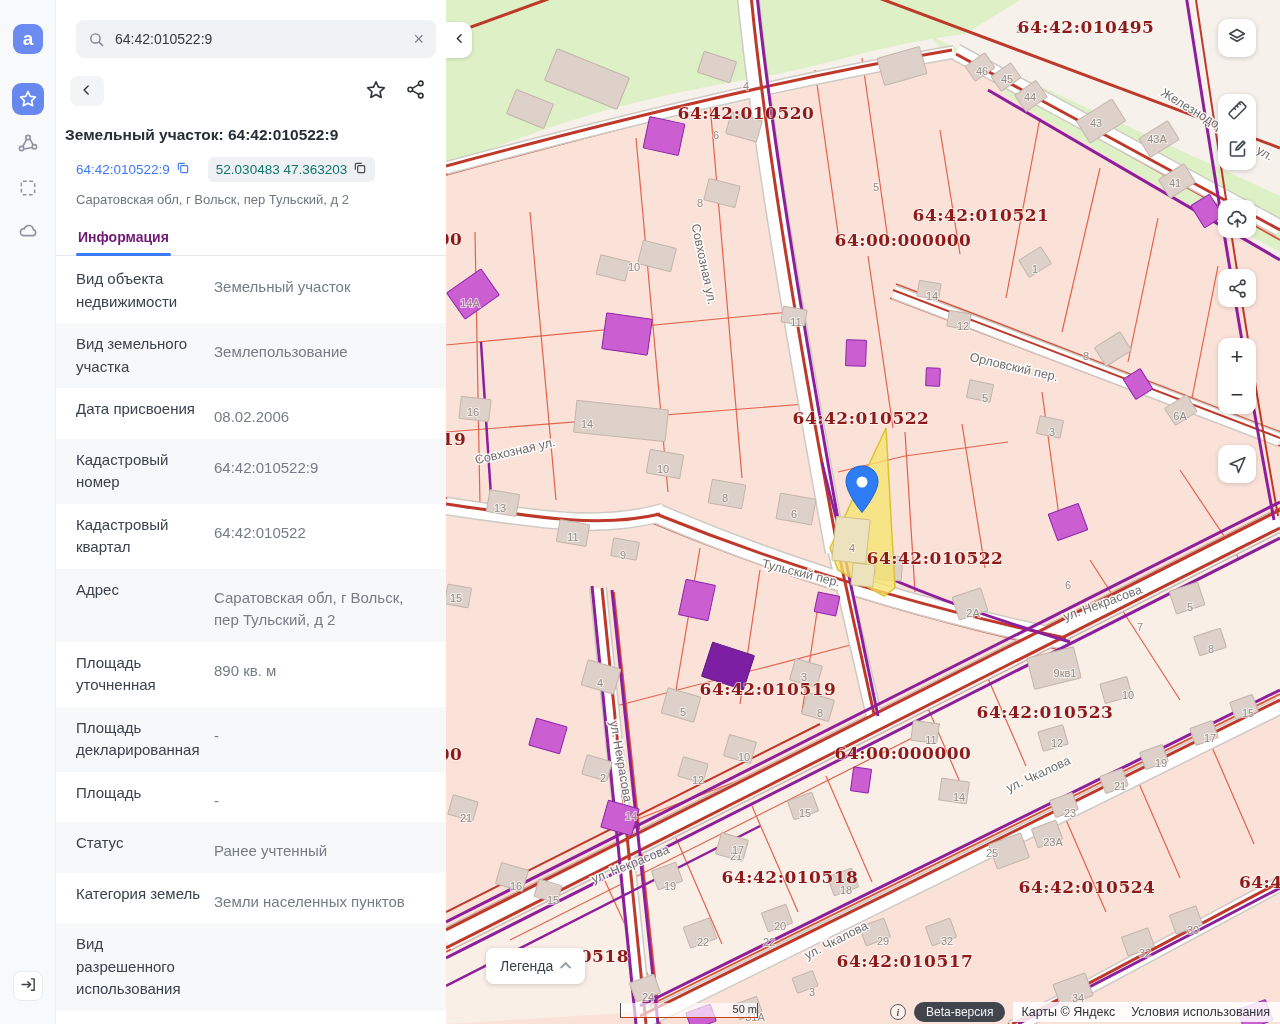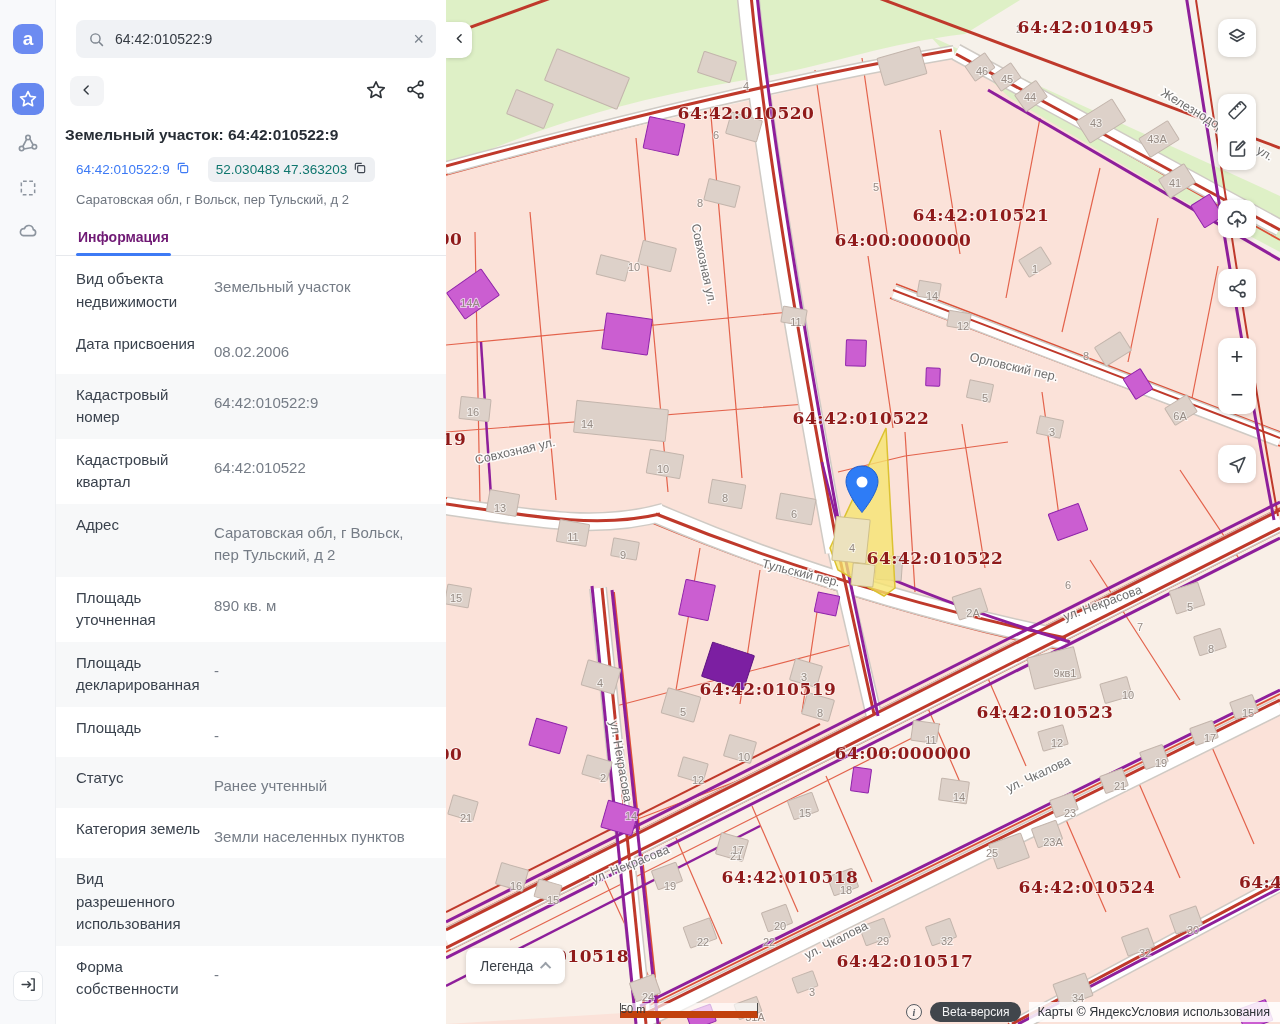--- a/index.html
+++ b/index.html
@@ -42,27 +42,27 @@
   .map { position:relative; flex:1; height:100%; background:#f6f1ea; overflow:hidden; }
   .map svg.basemap { position:absolute; left:0; top:0; }
   .q-label { font-family:"DejaVu Serif", serif; font-weight:bold; font-size:17px; fill:#8f1a1a; text-anchor:middle; paint-order:stroke; stroke:rgba(255,255,255,.55); stroke-width:2px; letter-spacing:.5px; }
   .s-label { font-family:"Liberation Sans", sans-serif; font-size:12.5px; fill:#6e6e6e; text-anchor:middle; paint-order:stroke; stroke:rgba(255,255,255,.85); stroke-width:3px; }
   .h-num { font-family:"Liberation Sans", sans-serif; font-size:11px; fill:#968b84; text-anchor:middle; paint-order:stroke; stroke:rgba(255,255,255,.6); stroke-width:2px; }
 
   .collapse-btn { position:absolute; left:0; top:22px; width:26px; height:36px; background:#fff; border:0; border-radius:0 10px 10px 0; box-shadow:0 1px 4px rgba(0,0,0,.15); color:#2e3338; font-size:16px; display:flex; align-items:center; justify-content:center; }
   .ctrl { position:absolute; right:24px; width:38px; background:#fff; border-radius:10px; box-shadow:0 1px 5px rgba(0,0,0,.18); display:flex; flex-direction:column; align-items:center; }
   .ctrl button { width:38px; height:38px; background:none; border:0; color:#3f454c; display:flex; align-items:center; justify-content:center; font-size:20px; }
   .zoombtn { font-size:22px !important; color:#2e3338 !important; }
-  .legend-btn { position:absolute; left:20px; bottom:40px; height:36px; background:#fff; border:0; border-radius:8px; box-shadow:0 1px 5px rgba(0,0,0,.18); padding:0 14px; display:flex; align-items:center; gap:10px; font-size:14px; color:#3b4148; font-family:"Liberation Sans",sans-serif;justify-content:space-between; }
+  .legend-btn { position:absolute; left:40px; bottom:40px; height:36px; background:#fff; border:0; border-radius:8px; box-shadow:0 1px 5px rgba(0,0,0,.18); padding:0 14px; display:flex; align-items:center; gap:10px; font-size:14px; color:#3b4148; font-family:"Liberation Sans",sans-serif;justify-content:space-between; }
   .legend-btn .chev { width:8px; height:8px; border-left:2px solid #9aa0a8; border-top:2px solid #9aa0a8; transform:rotate(45deg) translateY(2px); }
-  .scalebar { position:absolute; left:174px; top:1003px; width:138px; height:15px; background:rgba(255,255,255,.65); border-left:1px solid #4a4a4a; border-right:1px solid #4a4a4a; border-bottom:7px solid #c2410c; font-size:11px; color:#333; text-align:left; line-height:13px; }
+  .scalebar { position:absolute; left:174px; top:1003px; width:138px; height:15px; background:rgba(255,255,255,.65); border-left:1px solid #4a4a4a; border-right:1px solid #4a4a4a; border-bottom:1px solid #c2410c; font-size:11px; color:#333; text-align:right; line-height:13px; }
   .attrib { position:absolute; right:0; bottom:2px; display:flex; align-items:center; gap:8px; }
   .info-circle { width:16px; height:16px; border-radius:50%; border:1.5px solid #565b61; color:#565b61; font-size:10px; font-weight:bold; display:flex; align-items:center; justify-content:center; background:rgba(255,255,255,.5); font-family:"Liberation Serif",serif; font-style:italic; }
   .beta-pill { background:#41464c; color:#f2f3f4; border-radius:11px; padding:3px 12px; font-size:12px; }
-  .attrib-bar { background:rgba(255,255,255,.85); padding:3px 10px 3px 8px; font-size:12.5px; color:#2e3338; display:flex; white-space:nowrap; }
+  .attrib-bar { background:rgba(255,255,255,.85); padding:3px 10px 3px 8px; font-size:12.5px; color:#2e3338; display:flex; gap:16px; white-space:nowrap; }
   .attrib-bar a { color:#2e3338; text-decoration:none; }
 </style>
 </head>
 <body>
 
 <div class="app">
 
   <aside class="rail">
     <div class="rail-logo">a</div>
     <div class="rail-btn active" style="top:83px">
@@ -174,20 +174,24 @@
       <span class="tab">
         <span>Информация</span>
         <span class="underline"></span>
       </span>
     </div>
 
     <div class="info-table">
         <div class="info-row">
           <div class="lbl">Вид объекта недвижимости</div>
           <div class="val">Земельный участок</div>
+        </div>
+        <div class="info-row shaded">
+          <div class="lbl">Вид земельного участка</div>
+          <div class="val">Землепользование</div>
         </div>
         <div class="info-row">
           <div class="lbl">Дата присвоения</div>
           <div class="val">08.02.2006</div>
         </div>
         <div class="info-row shaded">
           <div class="lbl">Кадастровый номер</div>
           <div class="val">64:42:010522:9</div>
         </div>
         <div class="info-row">

